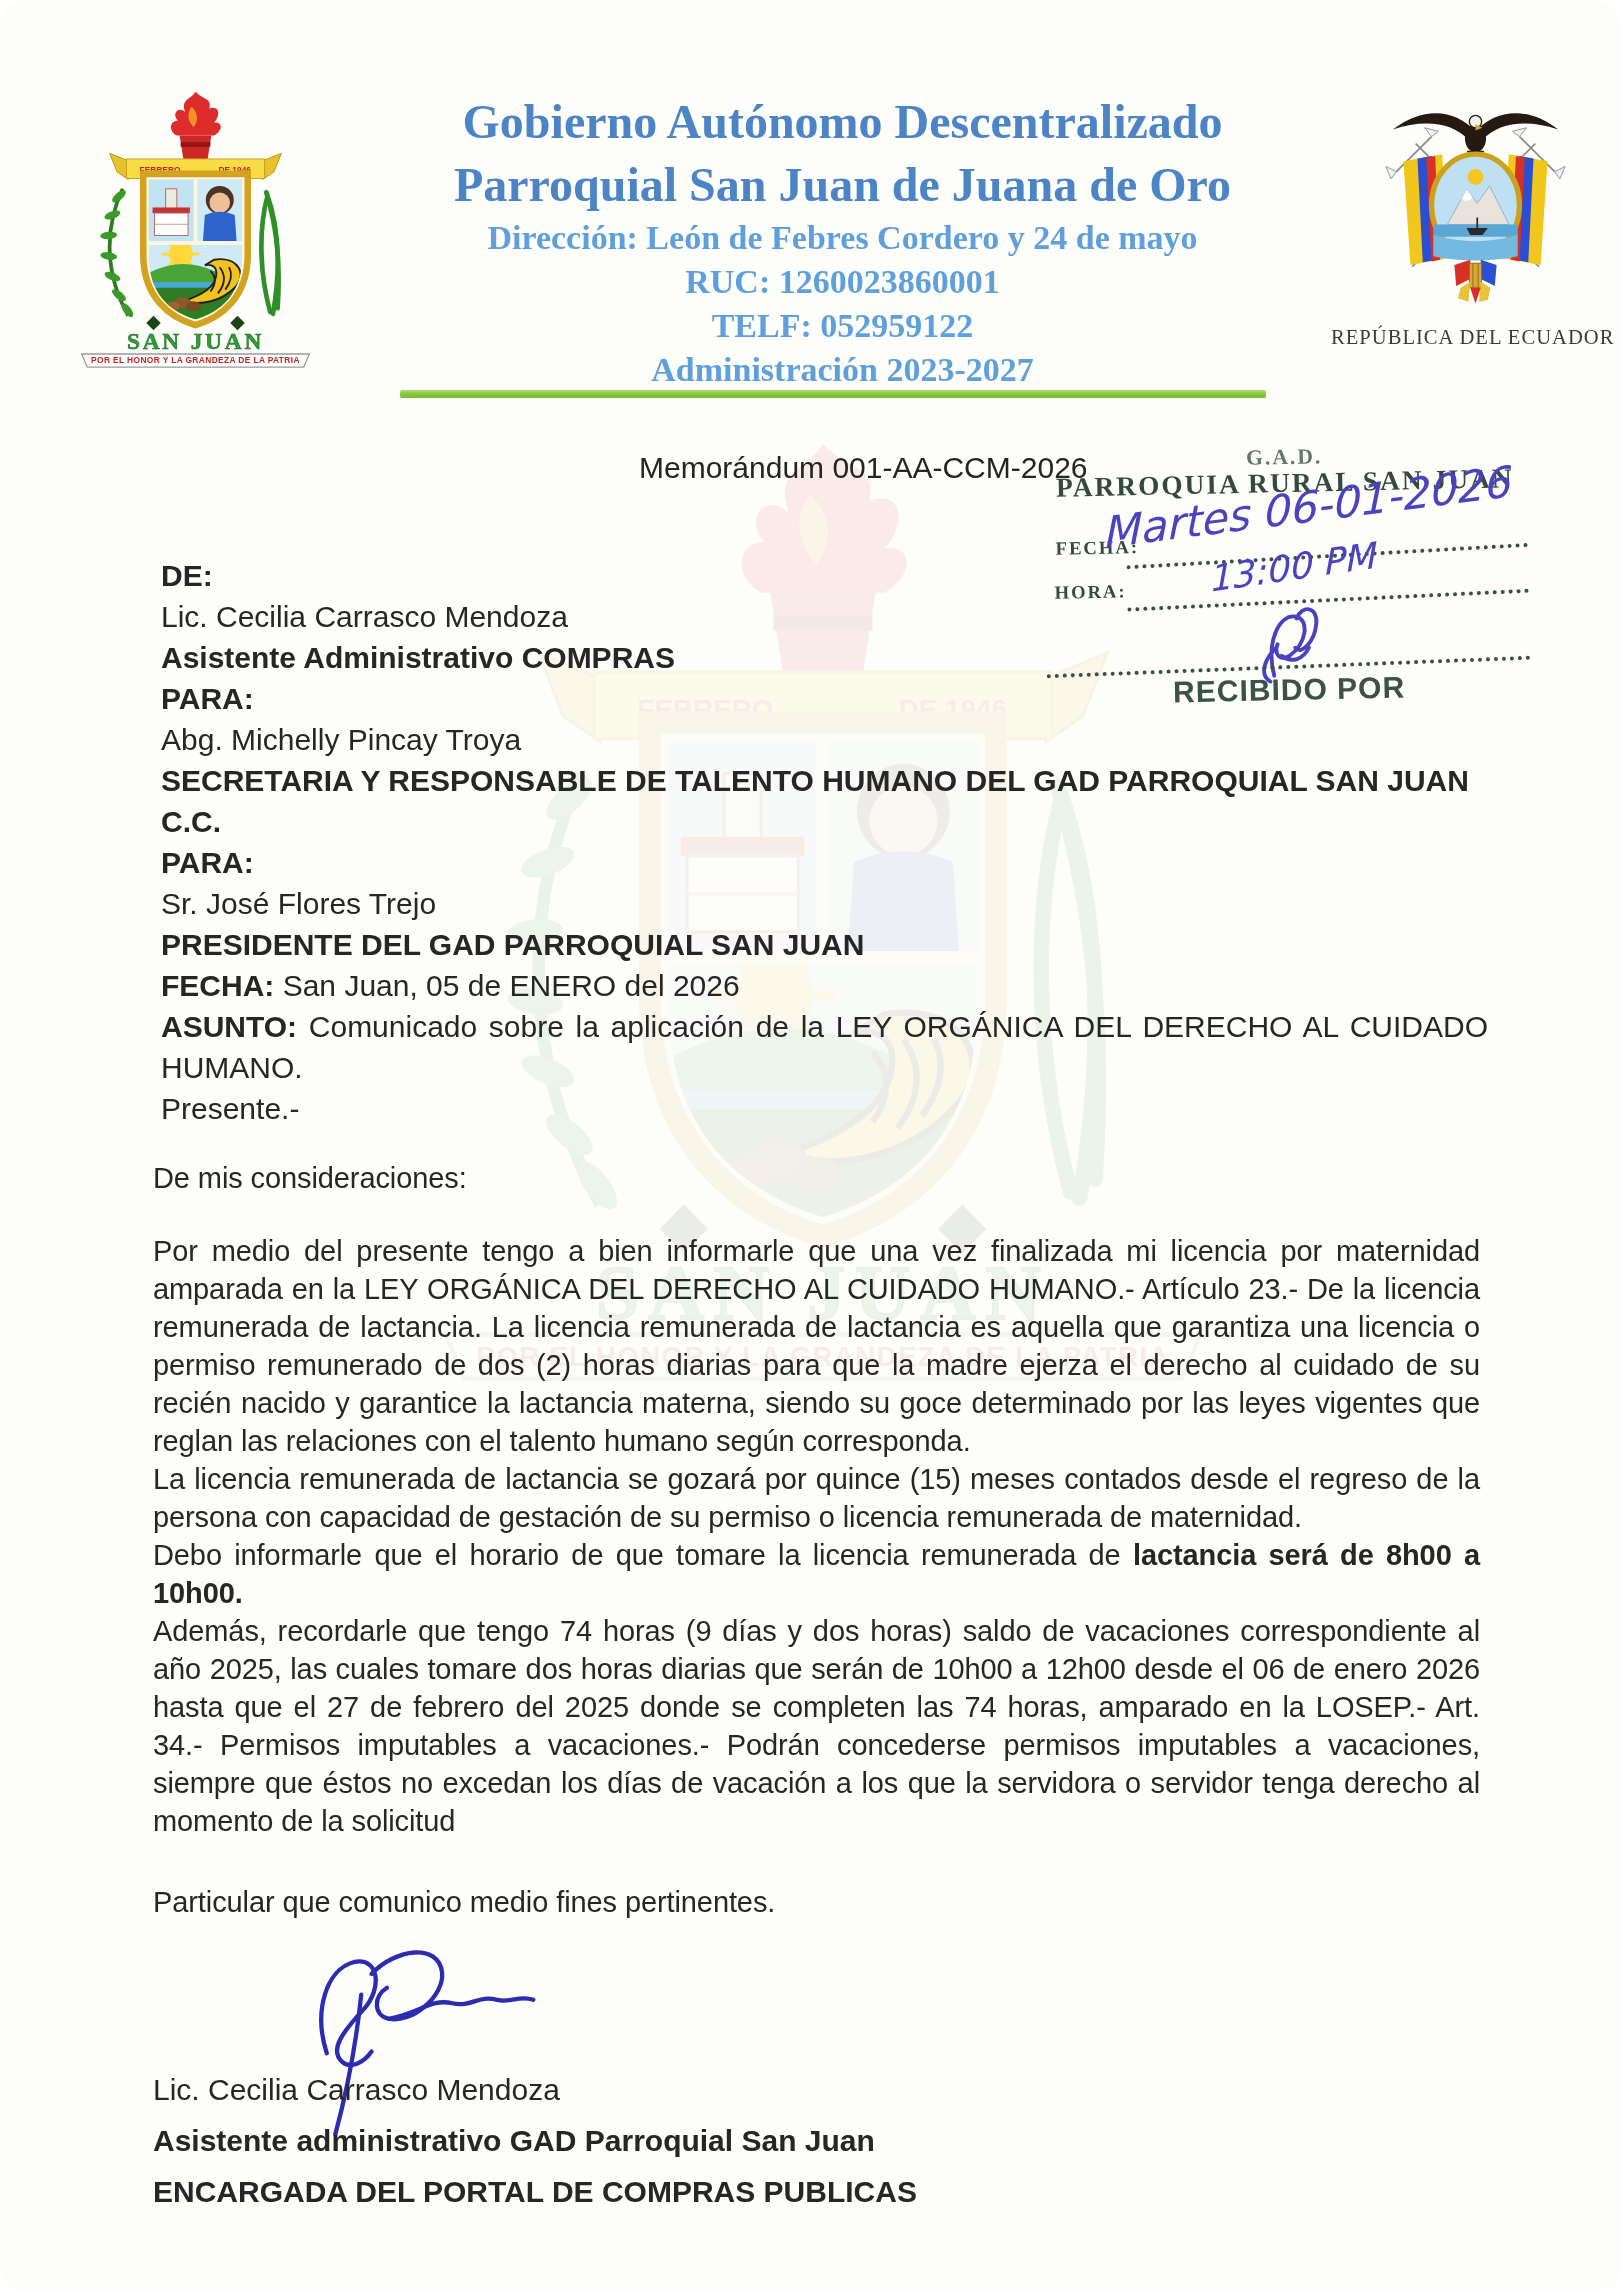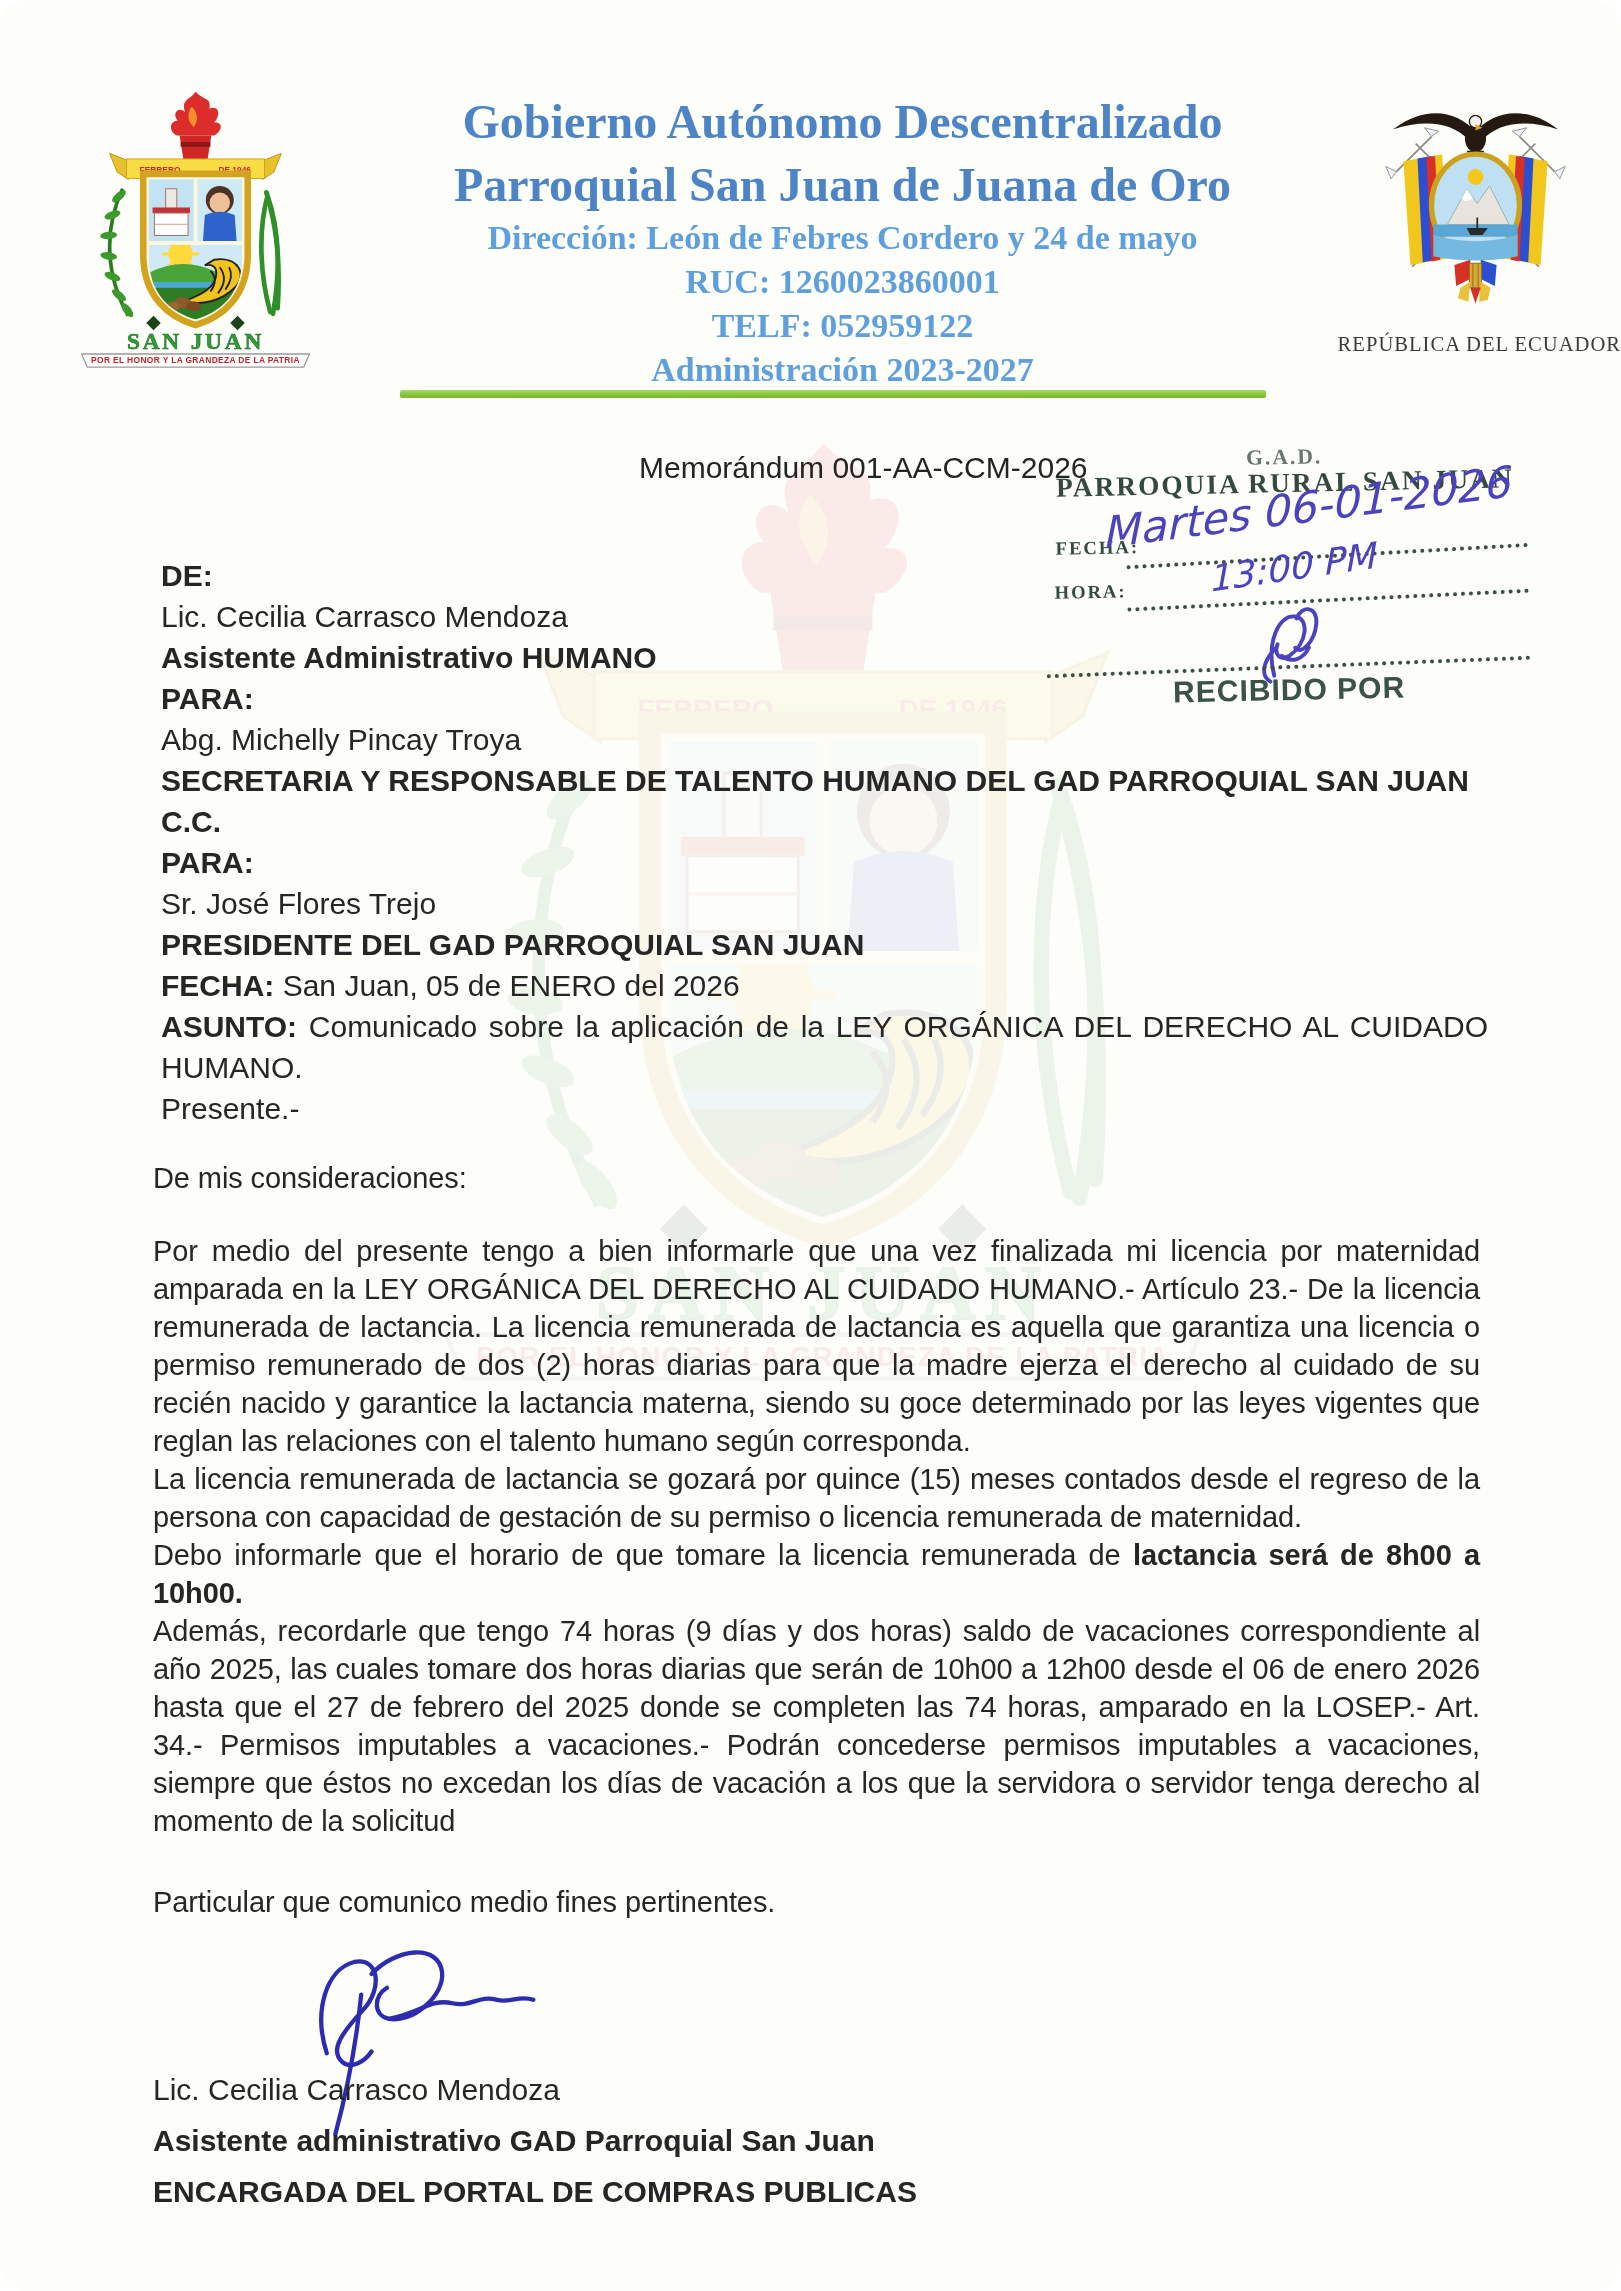--- a/index.html
+++ b/index.html
@@ -5,21 +5,21 @@
   html,body{margin:0;padding:0;}
   .page{
     position:relative; width:1621px; height:2292px;
     background:#fdfdfa; overflow:hidden;
     font-family:"Liberation Sans", sans-serif; color:#2b2b2b;border-radius:28px;
   }
   
   .seal-left{position:absolute; left:69px; top:88px; width:253px; height:280px;}
   .seal-right{position:absolute; left:1370px; top:80px; width:211px; height:245px;}
   .republic-caption{
-    position:absolute; left:1331px; top:333px; width:290px; text-align:right;
+    position:absolute; left:1331px; top:326px; width:290px; text-align:left;
     font-family:"Liberation Serif", serif; font-size:20.6px; letter-spacing:1px; color:#3a3a3a;
   }
   .title-block{
     position:absolute; left:323px; top:90px; width:1039px; text-align:center;
     font-family:"Liberation Serif", serif; font-weight:bold;
   }
   .t-main{font-size:48px; line-height:63px; color:#4c84c6;}
   .t-sub{font-size:34px; line-height:44px; color:#5f9fdb;}
   .green-rule{
     position:absolute; left:400px; top:390px; width:866px; height:7.8px;
@@ -252,21 +252,21 @@
         <path d="M30,50 C16,64 14,78 24,84"></path>
       </svg>
     </div>
     <div class="dots d3"></div>
     <div class="s-recibido">RECIBIDO POR</div>
   </div>
 
   <div class="fields">
     <div class="ln b">DE:</div>
     <div class="ln">Lic. Cecilia Carrasco Mendoza</div>
-    <div class="ln b">Asistente Administrativo HUMANO</div>
+    <div class="ln b">Asistente Administrativo COMPRAS</div>
     <div class="ln b">PARA:</div>
     <div class="ln">Abg. Michelly Pincay Troya</div>
     <div class="ln b">SECRETARIA Y RESPONSABLE DE TALENTO HUMANO DEL GAD PARROQUIAL SAN JUAN</div>
     <div class="ln b">C.C.</div>
     <div class="ln b">PARA:</div>
     <div class="ln">Sr. José Flores Trejo</div>
     <div class="ln b">PRESIDENTE DEL GAD PARROQUIAL SAN JUAN</div>
     <div class="ln"><span class="b">FECHA:</span> <span>San Juan, 05 de ENERO del 2026</span></div>
     <div class="asunto"><span class="b">ASUNTO:</span> <span>Comunicado sobre la aplicación de la LEY ORGÁNICA DEL DERECHO AL CUIDADO HUMANO.</span></div>
     <div class="ln">Presente.-</div>

